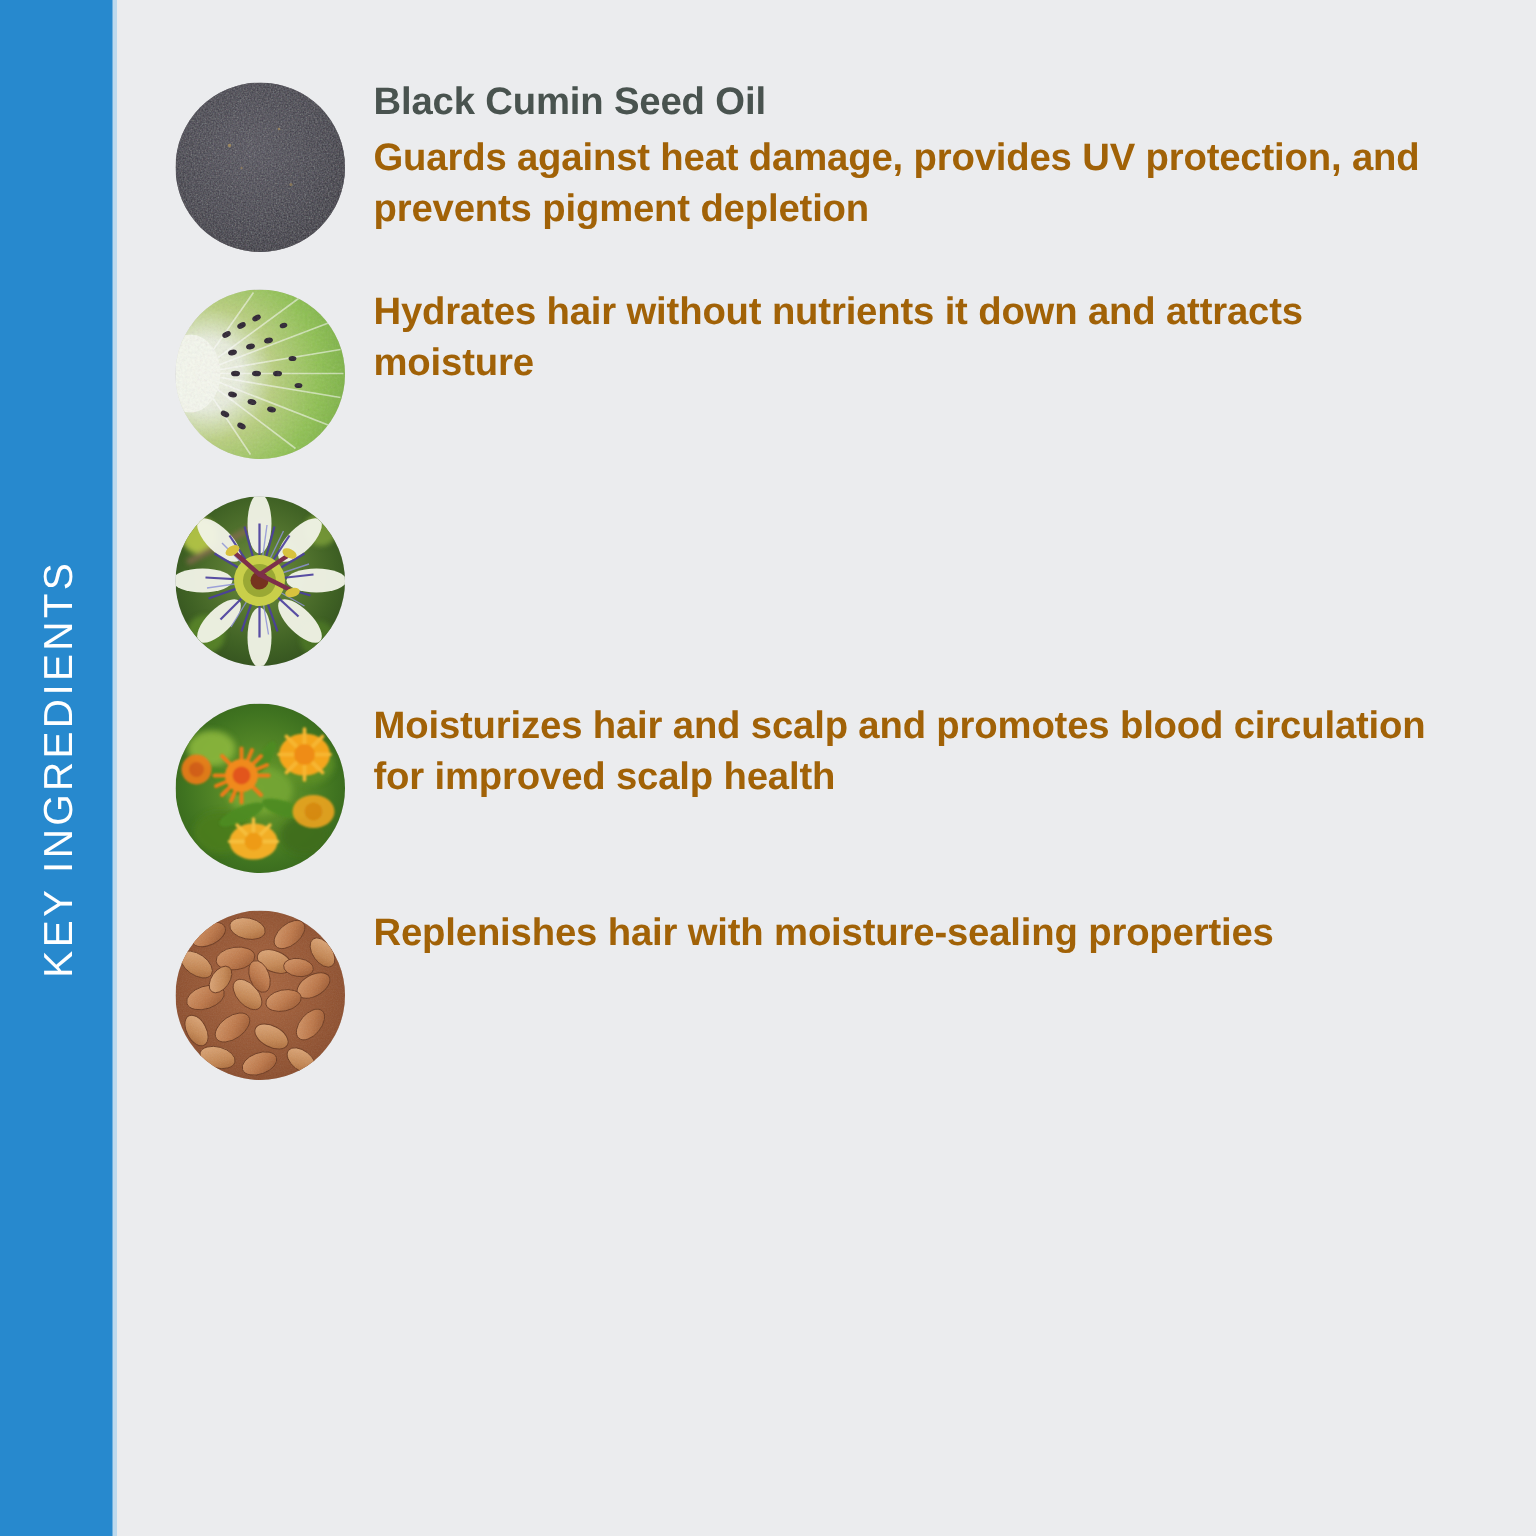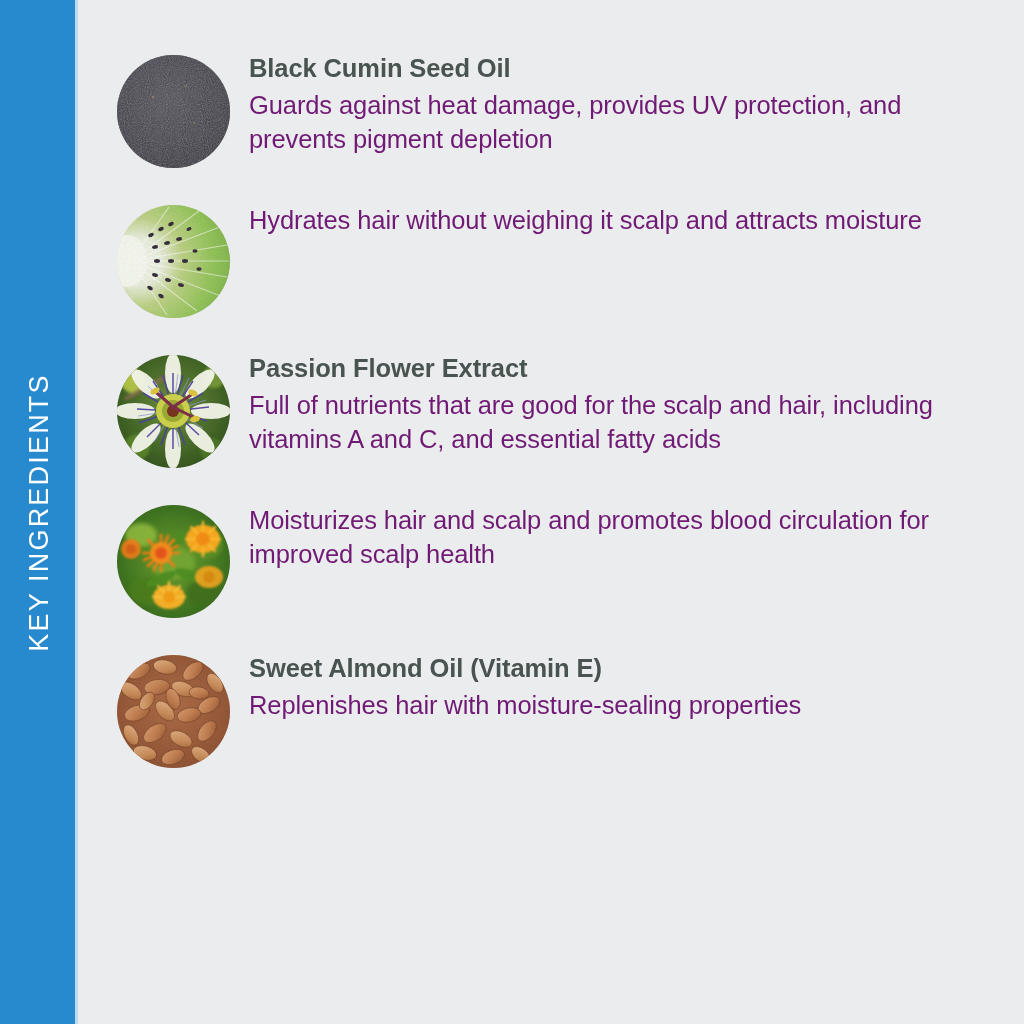--- a/index.html
+++ b/index.html
@@ -55,21 +55,20 @@
     height: 1024px;
     background: #bcd9ee;
   }
 
   
   .content {
     flex: 1 1 auto;
     padding: 52px 40px 0 22px;
     display: flex;
     flex-direction: column;
-    gap: 12px;
   }
 
   .ingredient {
     display: flex;
     flex-direction: row;
     align-items: flex-start;
     margin-bottom: 22px;
   }
 
   .thumb-wrap {
@@ -99,22 +98,22 @@
     font-size: 25.5px;
     font-weight: bold;
     color: #49534f;
     letter-spacing: -0.1px;
     line-height: 1.22;
     margin-bottom: 4px;
   }
 
   .ing-desc {
     font-size: 25.5px;
-    font-weight: 400;
-    color: #701a75;
+    font-weight: 700;
+    color: #a16207;
     line-height: 1.34;
     letter-spacing: -0.1px;
     max-width: 725px;
   }
 </style>
 </head>
 <body>
 
 <div id="page">
 
@@ -212,21 +211,21 @@
               <ellipse cx="44" cy="91" rx="3" ry="1.9" transform="rotate(28 44 91)"></ellipse>
               <ellipse cx="78" cy="46" rx="2.6" ry="1.7"></ellipse>
               <ellipse cx="82" cy="64" rx="2.6" ry="1.7"></ellipse>
               <ellipse cx="72" cy="24" rx="2.6" ry="1.7" transform="rotate(-20 72 24)"></ellipse>
             </g>
             <rect width="113" height="113" filter="url(#kiwiTex)" opacity="0.5"></rect>
           </svg>
         </div>
       </div>
       <div class="text-col">
-        <div class="ing-desc">Hydrates hair without weighing it scalp and attracts moisture</div>
+        <div class="ing-desc">Hydrates hair without nutrients it down and attracts moisture</div>
       </div>
     </div>
 
     <div class="ingredient">
       <div class="thumb-wrap">
         <div class="thumb">
           <svg viewBox="0 0 113 113" xmlns="http://www.w3.org/2000/svg">
             <defs>
               <radialGradient id="pfBg" cx="50%" cy="45%" r="75%">
                 <stop offset="0%" stop-color="#6f8f3e"></stop>
@@ -294,24 +293,20 @@
               <line x1="56" y1="52" x2="74" y2="40"></line>
               <line x1="56" y1="52" x2="76" y2="62"></line>
             </g>
             <g fill="#d8c23e">
               <ellipse cx="38" cy="36" rx="5" ry="3" transform="rotate(-30 38 36)"></ellipse>
               <ellipse cx="76" cy="38" rx="5" ry="3" transform="rotate(25 76 38)"></ellipse>
               <ellipse cx="78" cy="64" rx="5" ry="3" transform="rotate(-15 78 64)"></ellipse>
             </g>
           </svg>
         </div>
-      </div>
-      <div class="text-col">
-        <div class="ing-title">Passion Flower Extract</div>
-        <div class="ing-desc">Full of nutrients that are good for the scalp and hair, including vitamins A and C, and essential fatty acids</div>
       </div>
     </div>
 
     <div class="ingredient">
       <div class="thumb-wrap">
         <div class="thumb">
           <svg viewBox="0 0 113 113" xmlns="http://www.w3.org/2000/svg">
             <defs>
               <radialGradient id="sfBg" cx="50%" cy="50%" r="75%">
                 <stop offset="0%" stop-color="#6fa02f"></stop>
@@ -461,19 +456,18 @@
               <ellipse cx="84" cy="100" rx="11" ry="6.5" fill="url(#almNut2)" transform="rotate(38 84 100)"></ellipse>
               <ellipse cx="56" cy="44" rx="11" ry="6.5" fill="url(#almNut)" transform="rotate(70 56 44)"></ellipse>
               <ellipse cx="30" cy="46" rx="10" ry="6" fill="url(#almNut2)" transform="rotate(-55 30 46)"></ellipse>
               <ellipse cx="82" cy="38" rx="10" ry="6" fill="url(#almNut)" transform="rotate(8 82 38)"></ellipse>
             </g>
             <rect width="113" height="113" filter="url(#almTex)" opacity="0.45"></rect>
           </svg>
         </div>
       </div>
       <div class="text-col">
-        <div class="ing-title">Sweet Almond Oil (Vitamin E)</div>
         <div class="ing-desc">Replenishes hair with moisture-sealing properties</div>
       </div>
     </div>
 
   </div>
 </div>
 
 </body></html>

